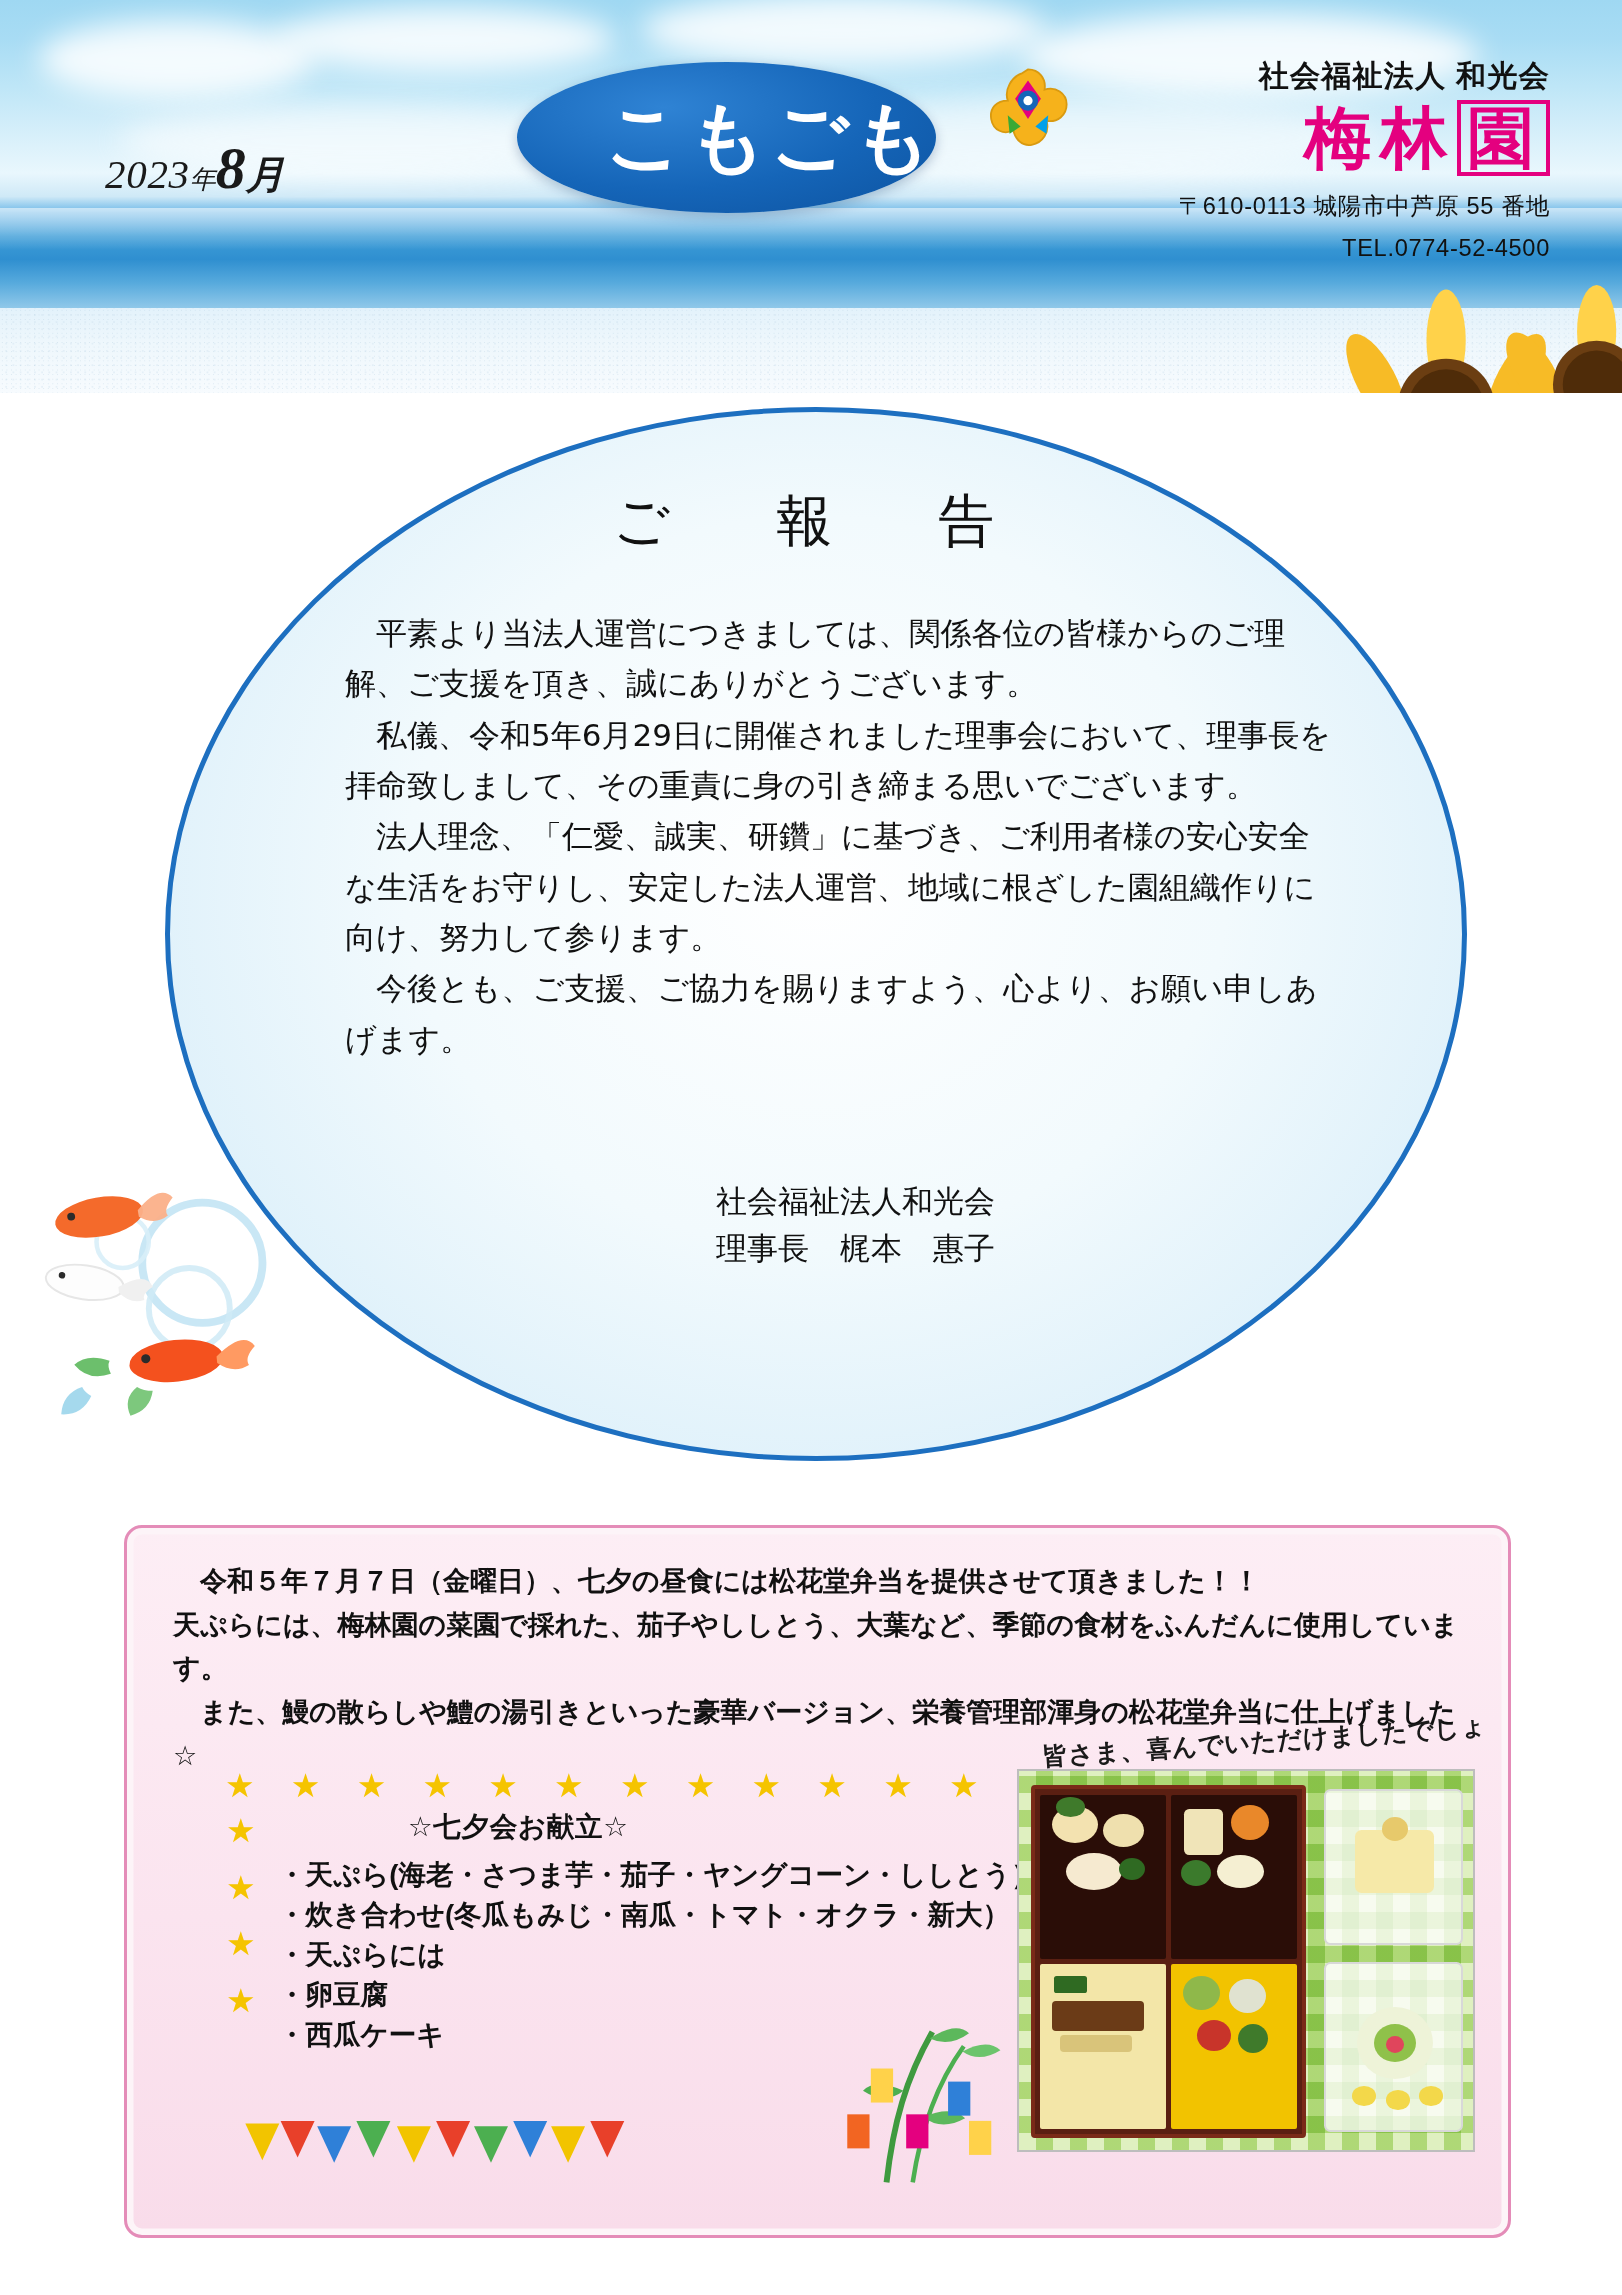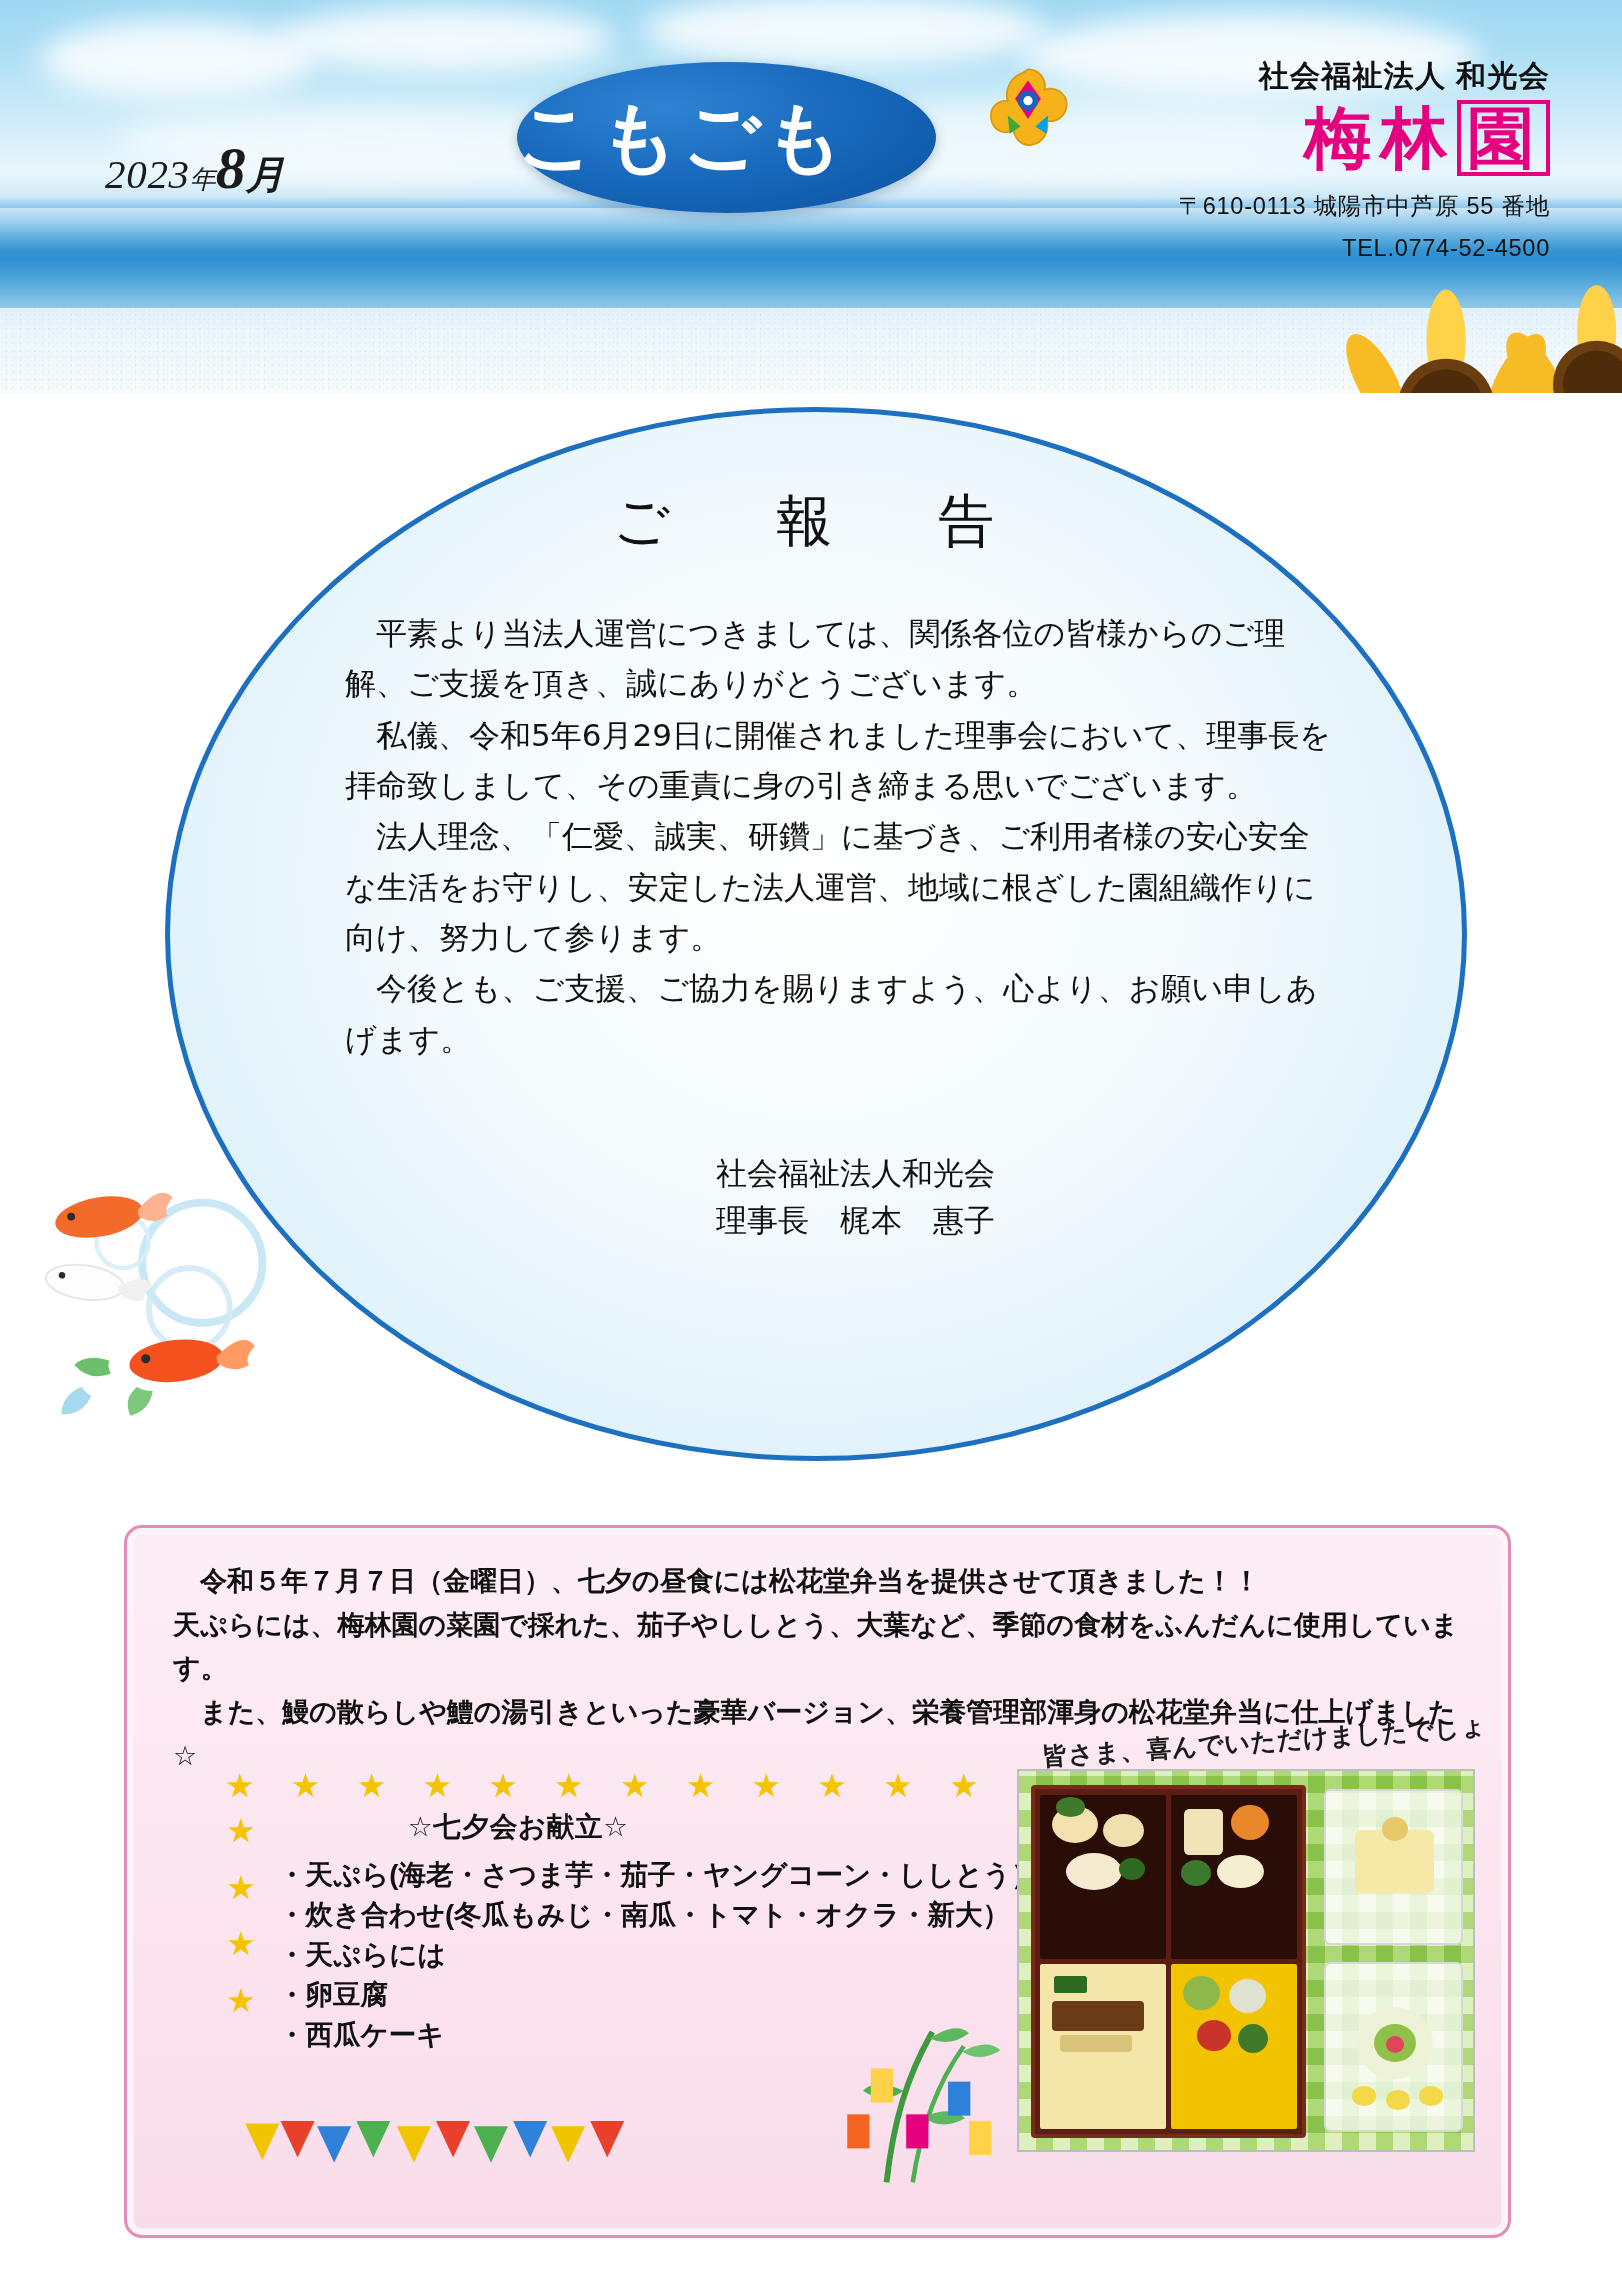--- a/index.html
+++ b/index.html
@@ -88,21 +88,21 @@
   .date-gatsu{ font-size: 39px; font-family: "Liberation Serif", serif; font-style: italic; font-weight: 700; }
 
   
   .title-ellipse {
     position: absolute;
     left: 517px; top: 62px;
     width: 419px; height: 151px;
     border-radius: 50%;
     background: radial-gradient(ellipse at 35% 30%, #2f83d4 0%, #1565b8 55%, #0d53a0 100%);
     box-shadow: 0 3.9px 11.8px rgba(0,40,90,0.25);
-    display: flex; align-items: center; justify-content: flex-start;
+    display: flex; align-items: center; justify-content: flex-end;
   }
   .title-ellipse span {
     color: #fff;
     font-size: 77px;
     font-weight: 700;
     letter-spacing: 3.9px;
     font-family: "DejaVu Sans", "Liberation Sans", sans-serif;
   }
 
   
@@ -183,21 +183,21 @@
   }
   .oval-body p { text-indent: 31px; margin-bottom: 1.3px; }
   .sign {
     position: absolute;
     left: 0; top: 739px; width: 100%;
     text-align: center;
     font-size: 31px;
     line-height: 1.5;
     color: #111;
   }
-  .sign .s1 { padding-left: 79px; }
+  .sign .s1 { padding-left: 79px; margin-top: 28px; }
   .sign .s2 { padding-left: 79px; }
 
   
   .goldfish-deco { position: absolute; left: 39px; top: 1171px; width: 281px; height: 275px; }
 
   
   .panel {
     position: absolute;
     left: 124px; top: 1525px;
     width: 1387px; height: 713px;

